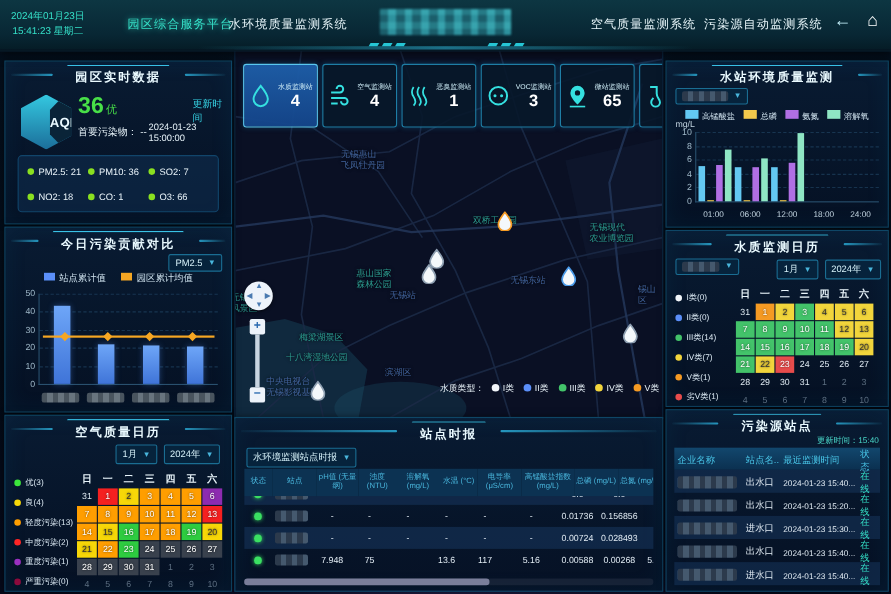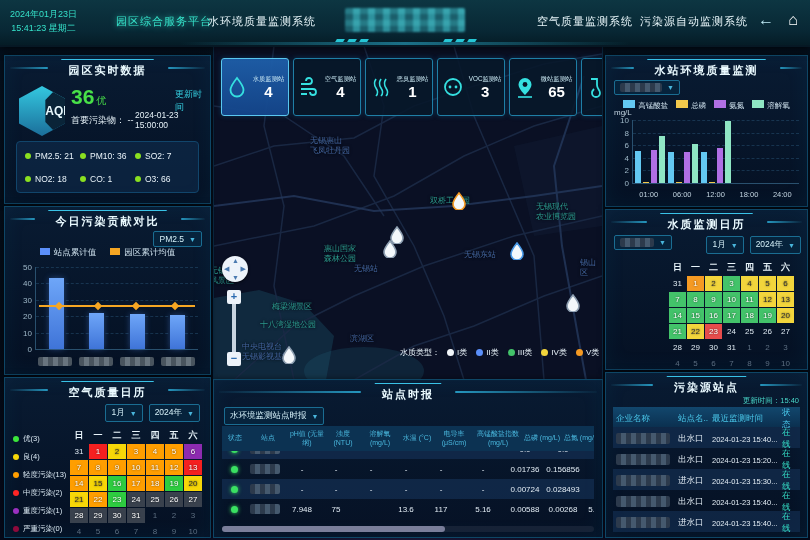--- a/index.html
+++ b/index.html
@@ -666,20 +666,46 @@
   <div class="cal-dd" style="right:6px">
     <span class="dd">
         <span>1月</span>
         <span class="arr">▼</span>
       </span>
     <span class="dd">
         <span>2024年</span>
         <span class="arr">▼</span>
       </span>
   </div>
+  <div class="cal-legend" id="w-cal-legend">
+      <div class="cl">
+        <i class="dot" style="background: rgb(242, 246, 250);"></i>
+        <span>I类(0)</span>
+      </div>
+      <div class="cl">
+        <i class="dot" style="background: rgb(91, 143, 249);"></i>
+        <span>II类(0)</span>
+      </div>
+      <div class="cl">
+        <i class="dot" style="background: rgb(67, 195, 106);"></i>
+        <span>III类(14)</span>
+      </div>
+      <div class="cl">
+        <i class="dot" style="background: rgb(242, 213, 60);"></i>
+        <span>IV类(7)</span>
+      </div>
+      <div class="cl">
+        <i class="dot" style="background: rgb(245, 154, 35);"></i>
+        <span>V类(1)</span>
+      </div>
+      <div class="cl">
+        <i class="dot" style="background: rgb(231, 76, 76);"></i>
+        <span>劣V类(1)</span>
+      </div>
+    </div>
   <div class="cal" id="w-cal" style="right:6px;grid-template-columns:repeat(7,17px)">
       <div class="wd">日</div>
       <div class="wd">一</div>
       <div class="wd">二</div>
       <div class="wd">三</div>
       <div class="wd">四</div>
       <div class="wd">五</div>
       <div class="wd">六</div>
       <div class="c">31</div>
       <div class="c filled" style="background: rgb(245, 154, 35);">1</div>

